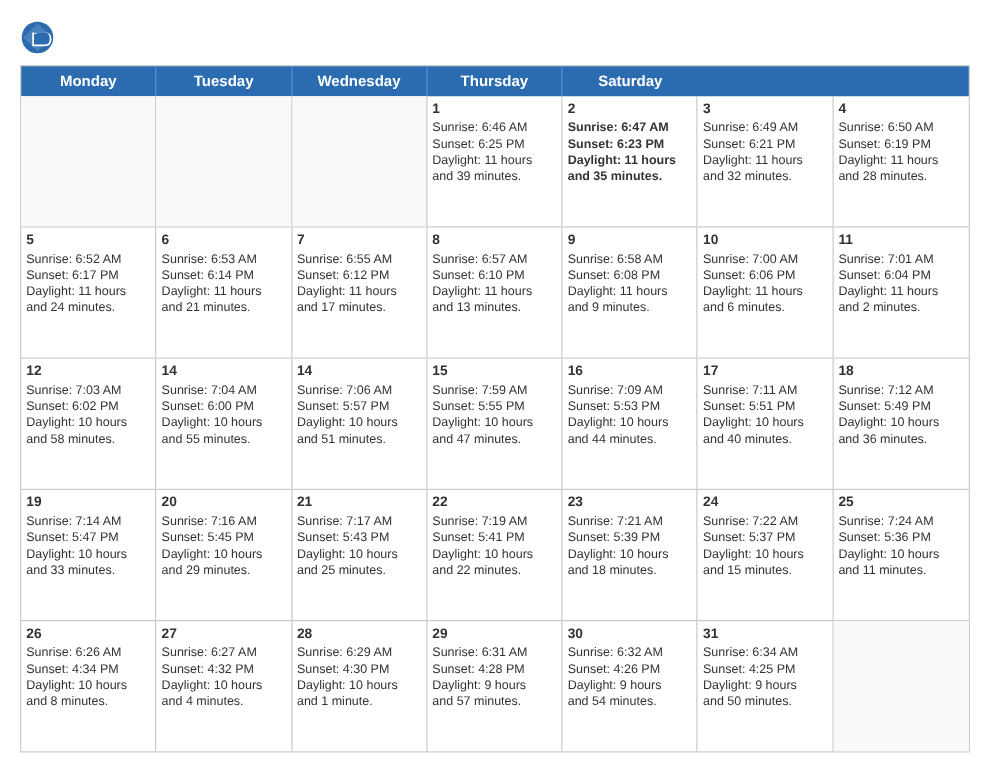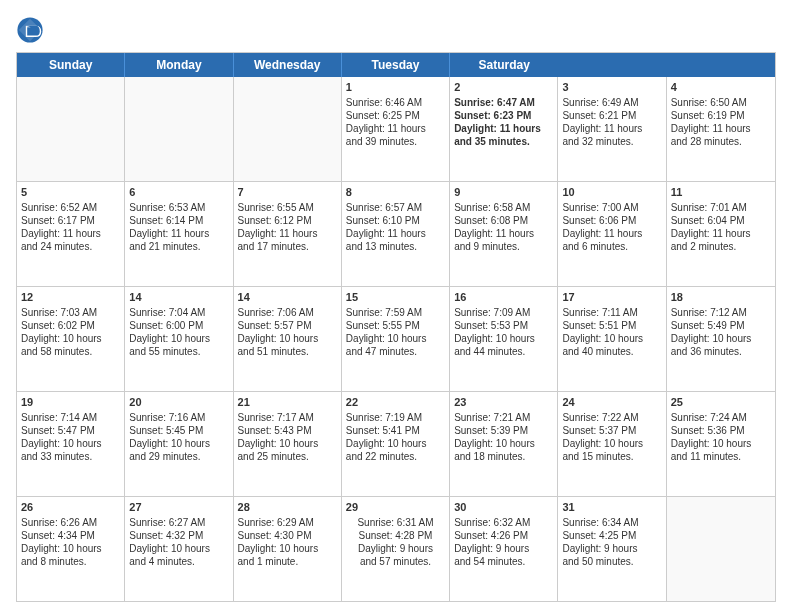--- a/index.html
+++ b/index.html
@@ -135,24 +135,24 @@
       </div>
     </div>
     <div class="title-block">
       <div class="month-title"></div>
       <div class="location"></div>
     </div>
   </div>
 
   <div class="calendar">
     <div class="cal-header">
-    <div class="cal-header-cell">Sunday</div>
         <div class="cal-header-cell">Monday</div>
+        <div class="cal-header-cell">Tuesday</div>
         <div class="cal-header-cell">Wednesday</div>
-        <div class="cal-header-cell">Tuesday</div>
+        <div class="cal-header-cell">Thursday</div>
         <div class="cal-header-cell">Saturday</div>
       </div>
     <div class="cal-body">
     <div class="cal-row">
           <div class="cal-cell empty"></div>
           <div class="cal-cell empty"></div>
           <div class="cal-cell empty"></div>
           <div class="cal-cell">
             <div class="day-num">1</div>
             <div class="cell-text" style="white-space: pre-line;">Sunrise: 6:46 AM
@@ -352,21 +352,21 @@
           </div>
           <div class="cal-cell">
             <div class="day-num">28</div>
             <div class="cell-text" style="white-space: pre-line;">Sunrise: 6:29 AM
 Sunset: 4:30 PM
 Daylight: 10 hours
 and 1 minute.</div>
           </div>
           <div class="cal-cell">
             <div class="day-num">29</div>
-            <div class="cell-text" style="white-space: pre-line; text-align: center;">Sunrise: 6:31 AM
+            <div class="cell-text" style="white-space: pre-line;">Sunrise: 6:31 AM
 Sunset: 4:28 PM
 Daylight: 9 hours
 and 57 minutes.</div>
           </div>
           <div class="cal-cell">
             <div class="day-num">30</div>
             <div class="cell-text" style="white-space: pre-line;">Sunrise: 6:32 AM
 Sunset: 4:26 PM
 Daylight: 9 hours
 and 54 minutes.</div>

